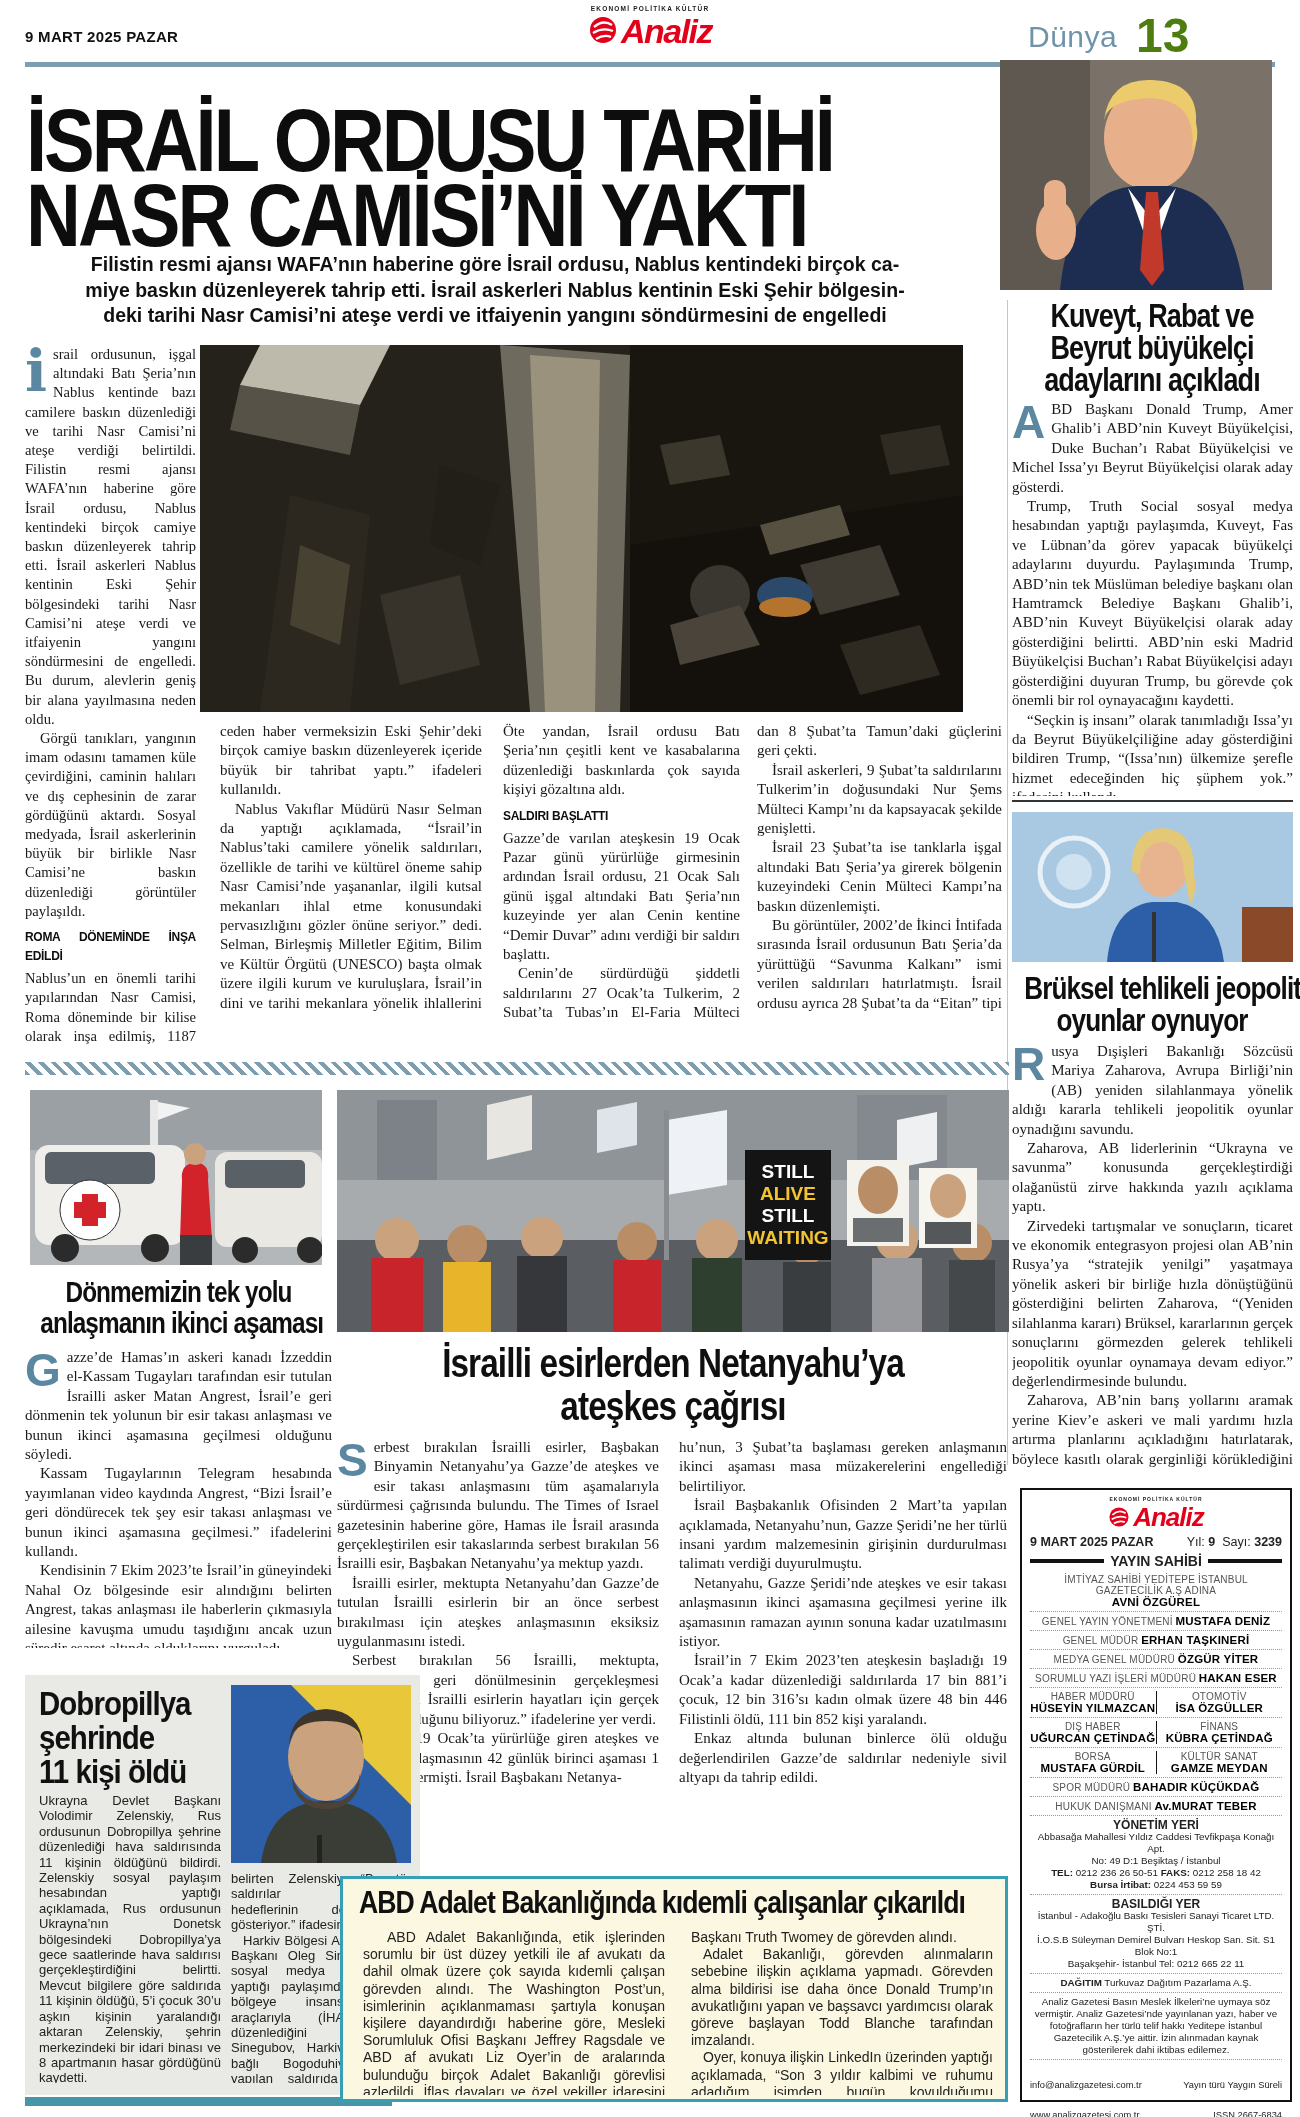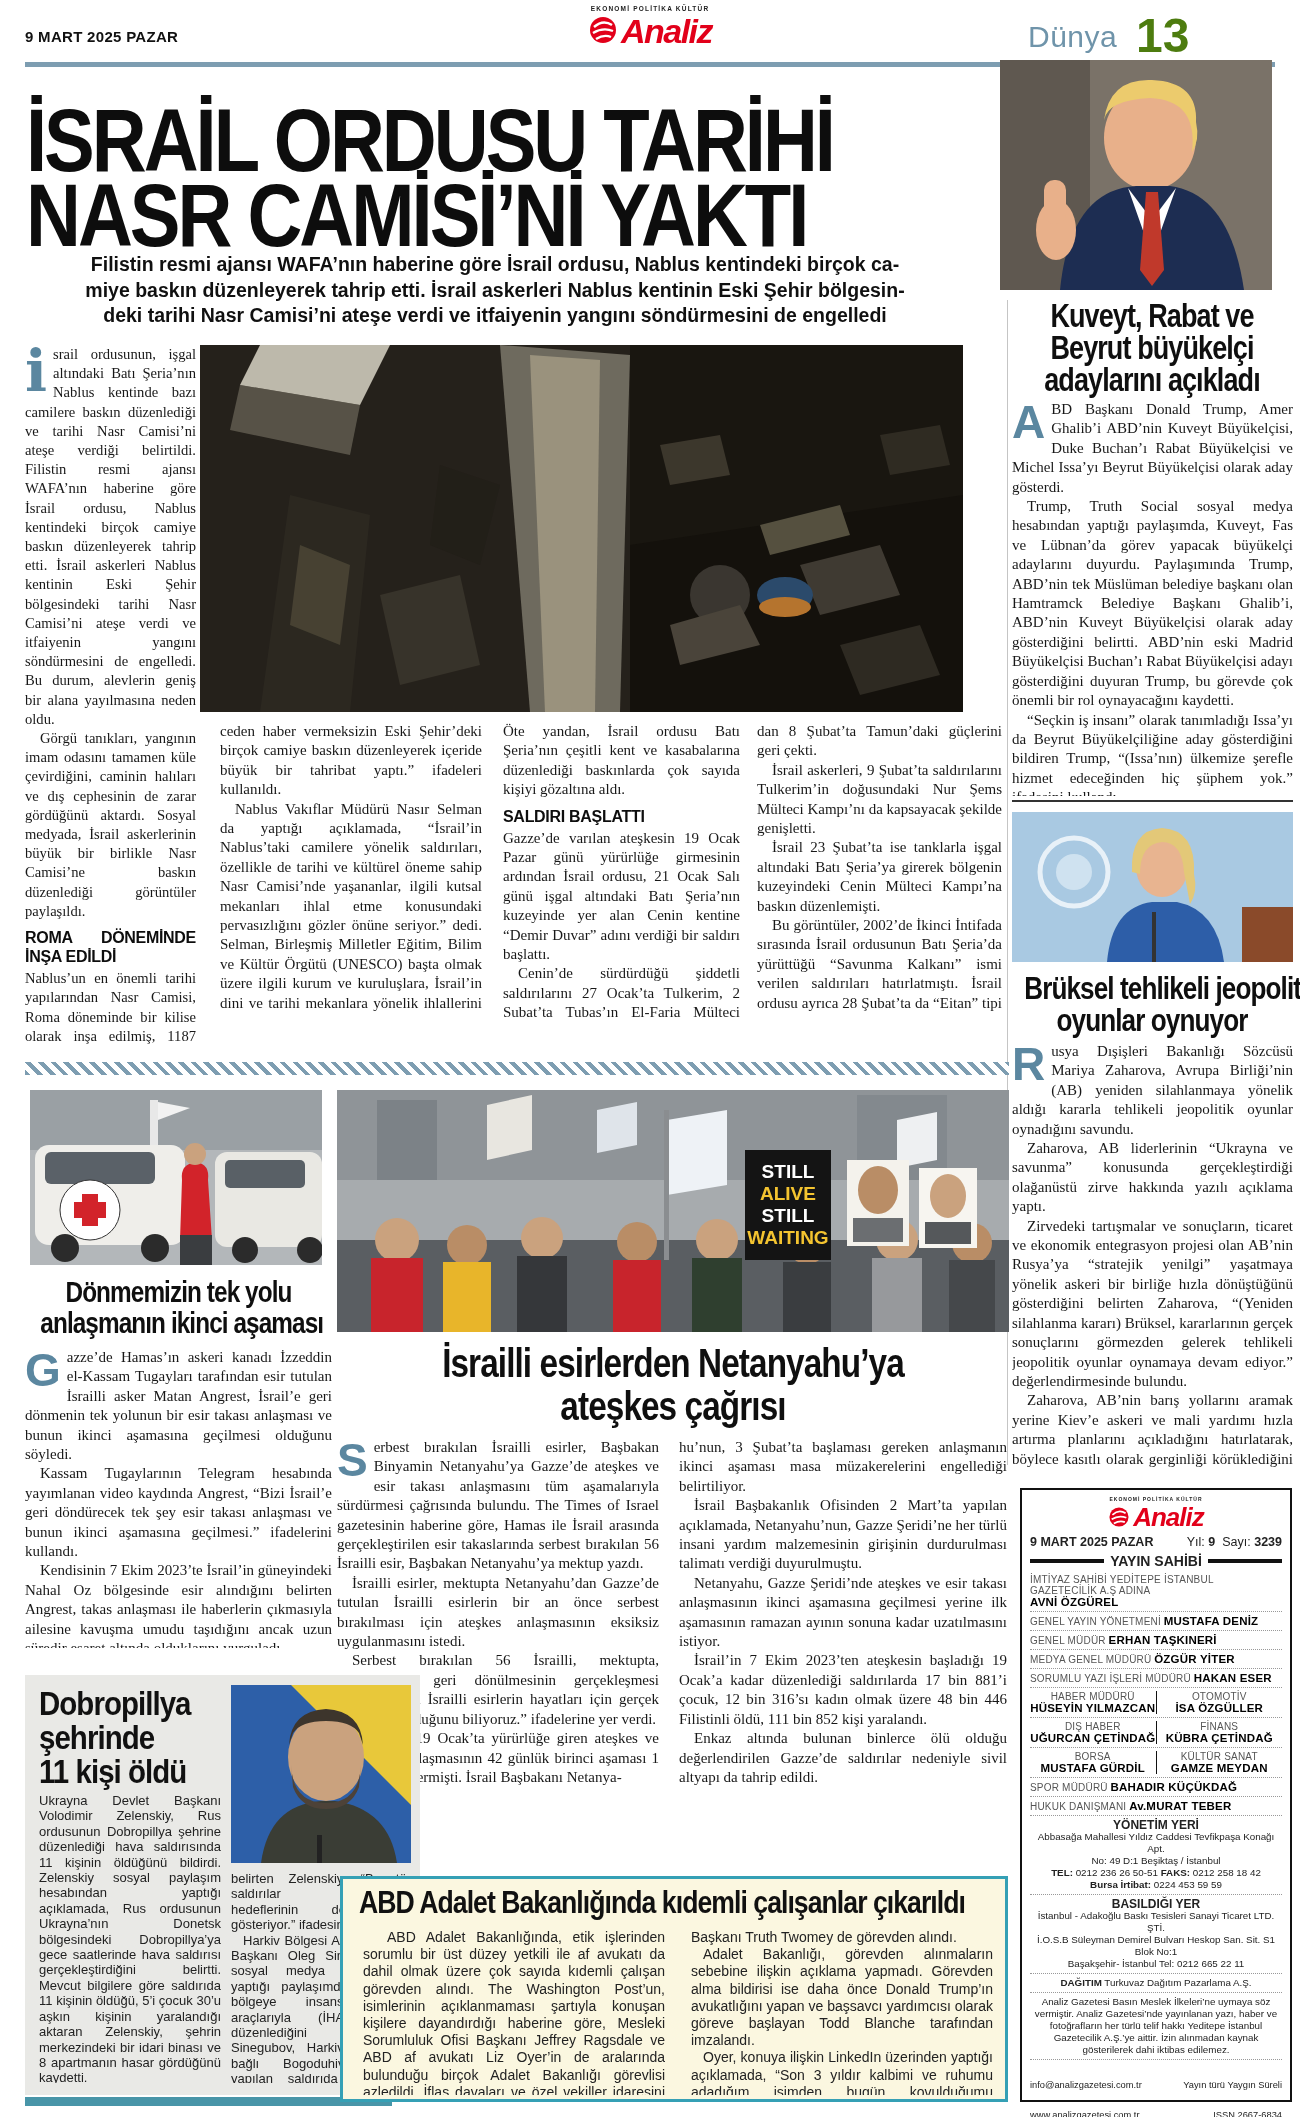--- a/index.html
+++ b/index.html
@@ -27,21 +27,21 @@
   .sechl{font-weight:800;color:#0f0f0f;text-align:center;}
   .sq{display:block;transform:scale(0.9,1.1);transform-origin:top center;white-space:nowrap;}
   .sql{display:block;transform:scale(0.95,1.1);transform-origin:top left;white-space:nowrap;}
 
   
   .serif{font-family:"Liberation Serif","DejaVu Serif",serif;font-size:15px;line-height:19.4px;
          text-align:justify;color:#181818;overflow:hidden;}
   .serif p{margin:0;text-indent:15px;}
   .serif p.first{text-indent:0;}
   .narrow{font-size:14.6px;line-height:19.2px;}
-  .colsub{font-family:"Liberation Sans",sans-serif;font-weight:800;font-size:16px;
+  .colsub{font-family:"Liberation Sans",sans-serif;font-weight:800;font-size:12px;
           letter-spacing:-.3px;margin:7px 0 3px;text-indent:0;line-height:19px;color:#0d0d0d;}
   .dc{float:left;font-family:"Liberation Sans",sans-serif;font-weight:700;color:#5b87a0;
       font-size:46px;line-height:38px;padding:3px 6px 0 0;}
   .dc-lead{font-family:"DejaVu Serif",serif;font-size:58px;line-height:46px;}
   .sansbody{font-size:13px;line-height:15.4px;text-align:justify;color:#222;overflow:hidden;}
   .sansbody p{margin:0;text-indent:12px;}
   .sansbody p.first{text-indent:0;}
 
   .photo{overflow:hidden;background:#888;}
   .vrule{left:1007px;top:300px;width:1px;height:1165px;background:#c5c5c5;}
@@ -63,21 +63,21 @@
   
   .mh{left:1020px;top:1488px;width:272px;height:614px;border:2px solid #111;box-sizing:border-box;
       padding:6px 8px;font-size:10px;color:#222;}
   .mh-logo-row{display:flex;align-items:center;justify-content:center;gap:3px;}
   .mh-word{font-size:26px;font-weight:900;color:#e2001a;letter-spacing:-1px;font-style:italic;}
   .mh-tag{text-align:center;font-size:5px;letter-spacing:1px;font-weight:700;}
   .mh-date-row{display:flex;justify-content:space-between;font-size:12.5px;margin-top:2px;}
   .mh-date-row b{font-weight:800;}
   .mh-head{display:flex;align-items:center;gap:6px;font-weight:800;font-size:14px;margin:4px 0 2px;}
   .mh-head::before,.mh-head::after{content:"";flex:1;height:4px;background:#111;}
-  .mh-row{border-bottom:1px dotted #999;padding:3px 0;}
+  .mh-row{border-bottom:1px dotted #999;padding:3px 0;text-align:center;}
   .mh-label{color:#555;font-size:10px;letter-spacing:.2px;}
   .mh-name{font-weight:800;color:#000;font-size:11.5px;letter-spacing:.2px;}
   .mh-pair{display:flex;border-bottom:1px dotted #999;padding:3px 0;text-align:center;}
   .mh-pair>div{flex:1;}
   .mh-pair>div+div{border-left:1.5px solid #111;}
   .mh-block{border-bottom:1px dotted #999;padding:3px 0;text-align:center;font-size:9.8px;line-height:12px;}
   .mh-block .hd{font-weight:800;font-size:12px;}
   .mh-foot{display:flex;justify-content:space-between;font-size:9.3px;margin-top:20px;}
 </style>
 </head>

